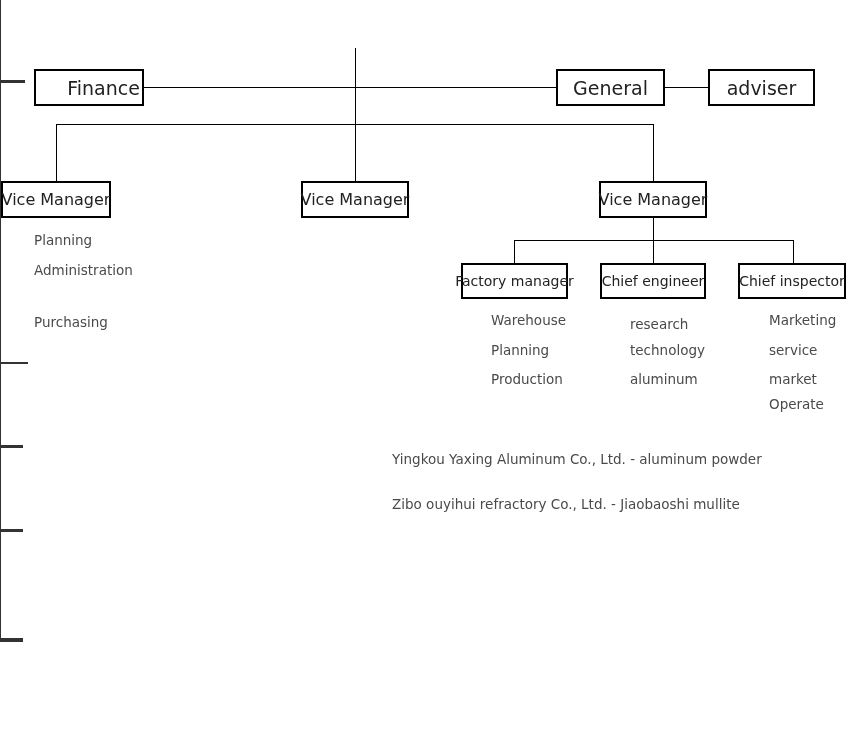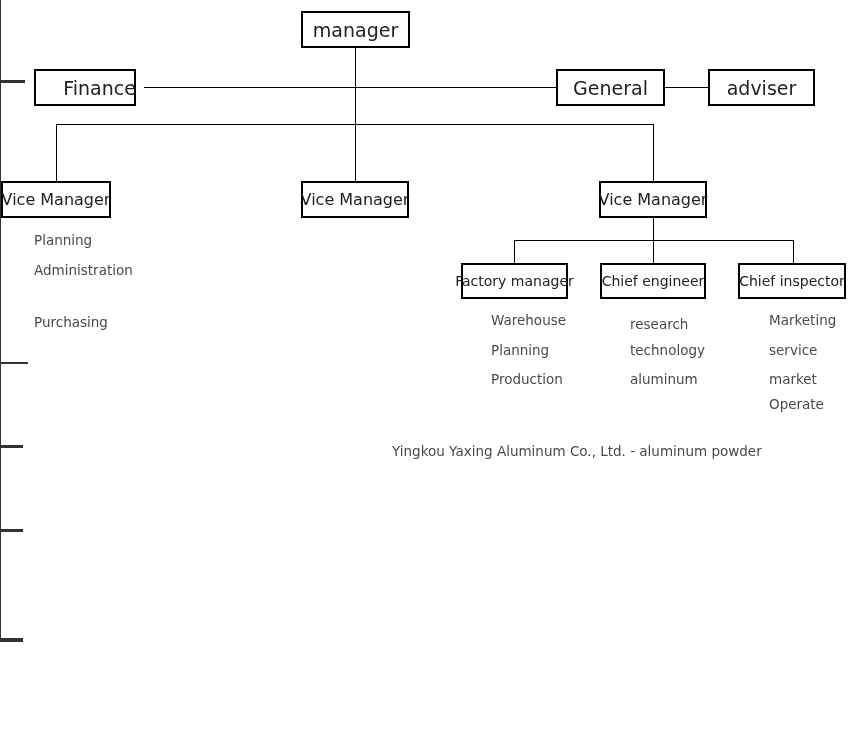--- a/index.html
+++ b/index.html
@@ -51,34 +51,31 @@
 
   
   .leaf-label {
     position: absolute;
     font-size: 13.5px;
     color: #4a4a4a;
     white-space: nowrap;
     z-index: 2;
     line-height: 1;
   }
-  .leaf-label.wide { font-size: 13.5px; }
+  .leaf-label.wide { font-size: 13.5px; margin-top: 8px; }
 </style>
 </head>
 <body>
 
 <div id="chart-canvas">
 
-  <div class="node-box lg" style="left:301px; top:11px; width:109px; height:37px;">
-    <span>manager</span>
-  </div>
 
   <div class="line-v" style="left:355px; top:48px; height:133px;"></div>
 
-  <div class="node-box lg" style="left:34px; top:69px; width:102px; height:37px;padding-left:29px;">
+  <div class="node-box lg" style="left:34px; top:69px; width:110px; height:37px;padding-left:29px;">
     <span>Finance</span>
   </div>
 
   <div class="node-box lg" style="left:556px; top:69px; width:109px; height:37px;">
     <span>General</span>
   </div>
 
   <div class="node-box lg" style="left:708px; top:69px; width:107px; height:37px;">
     <span>adviser</span>
   </div>
@@ -115,20 +112,21 @@
 
   <div class="stem-h" style="left:2px; top:298px; width:25px;"></div>
   <div class="leaf-label" style="left:34px; top:292px;margin-top:24px;">Purchasing</div>
 
   <div class="stem-v" style="left:355px; top:218px; height:279px;"></div>
 
   <div class="stem-h" style="left:355px; top:452px; width:28px;"></div>
   <div class="leaf-label wide" style="left:392px; top:445px;">Yingkou Yaxing Aluminum Co., Ltd. - aluminum powder</div>
 
   <div class="stem-h" style="left:355px; top:497px; width:28px;"></div>
+  <div class="leaf-label wide" style="left:392px; top:490px;">Zibo ouyihui refractory Co., Ltd. - Jiaobaoshi mullite</div>
 
   <div class="line-v" style="left:653px; top:218px; height:45px;"></div>
 
   <div class="line-h" style="left:514px; top:240px; width:279px;"></div>
 
   <div class="line-v" style="left:514px; top:240px; height:23px;"></div>
   <div class="line-v" style="left:793px; top:240px; height:23px;"></div>
 
   <div class="node-box sm" style="left:461px; top:263px; width:107px; height:36px;">
     <span>Factory manager</span>

